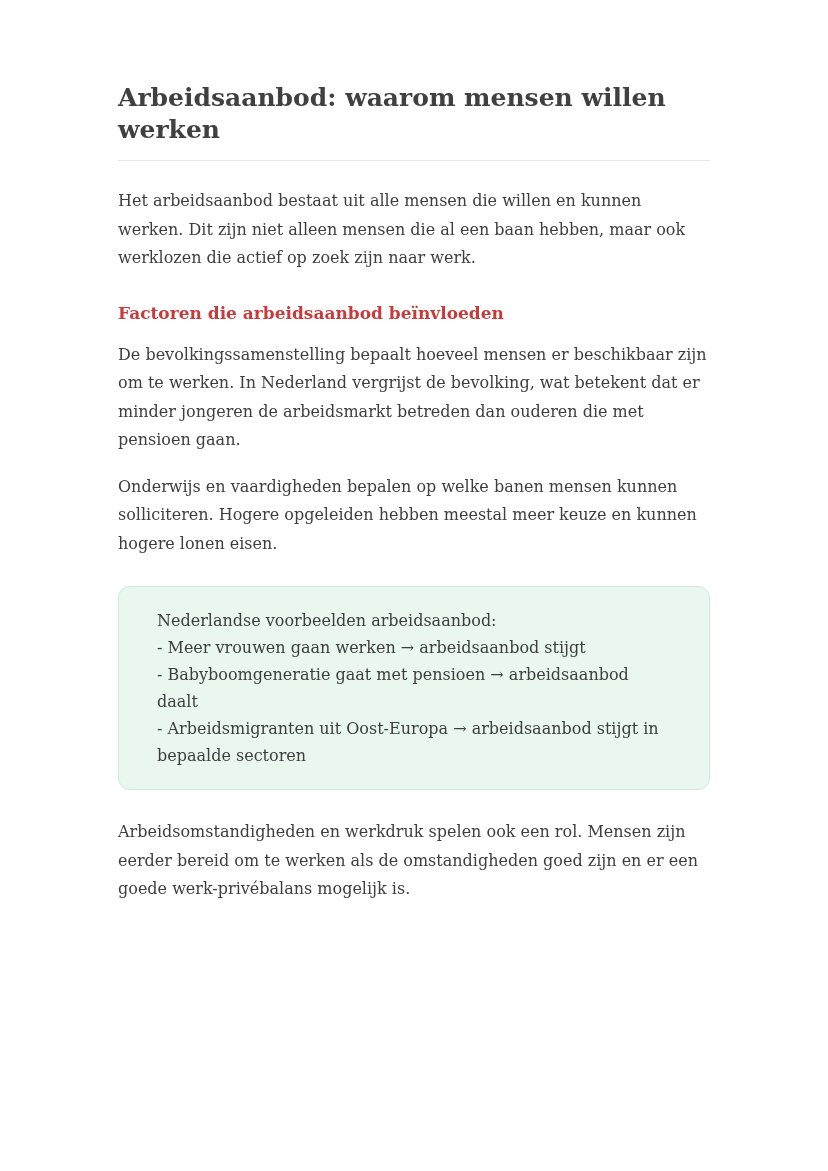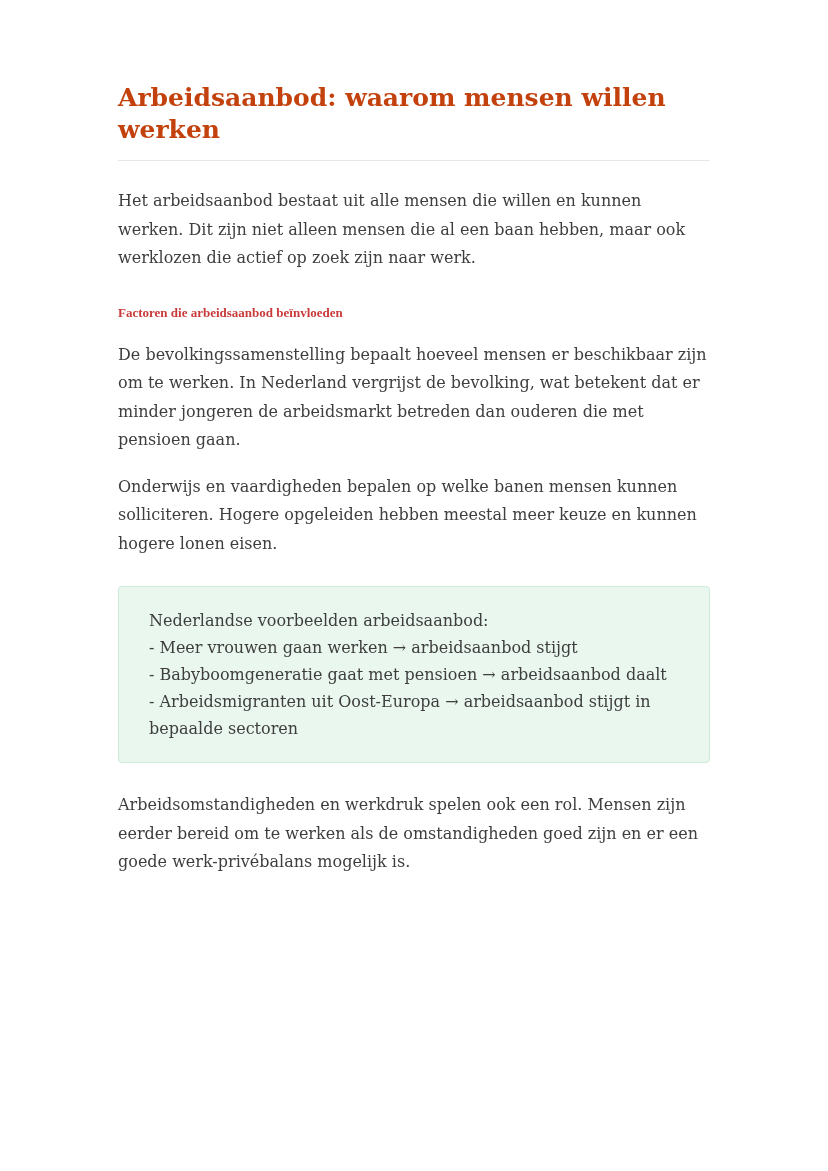--- a/index.html
+++ b/index.html
@@ -17,45 +17,44 @@
     font-family: "DejaVu Serif", "Liberation Serif", serif;
     font-size: 16px;
     line-height: 28.5px;
     color: #3e3e3e;
   }
   .title {
     margin: 0 0 14px 0;
     font-size: 25px;
     line-height: 32px;
     font-weight: 700;
-    color: #c2410c;
+    color: #404040;
   }
   .title-rule {
     border: none;
     border-top: 1px solid #e7e7e7;
     margin: 0 0 26px 0;
     height: 0;
   }
   p.body-par {
     margin: 0 0 18px 0;
   }
   .section-heading {
     margin: 28px 0 16px 0;
-    font-size: 13px;
+    font-size: 17px;
     line-height: 24px;
     font-weight: 700;
     color: #c93a3a;
-    font-family: Liberation Serif, serif;
   }
   .example-box {
     margin: 28px 0 28px 0;
-    padding: 20px 30px;
+    padding: 20px 38px;
     background: #e9f7ef;
     border: 1px solid #cdeadb;
-    border-radius: 4px;
+    border-radius: 12px;
     line-height: 27px;
   }
   .box-line {
     margin: 0;
   }
 </style>
 </head>
 <body>
 
 <div class="page">

